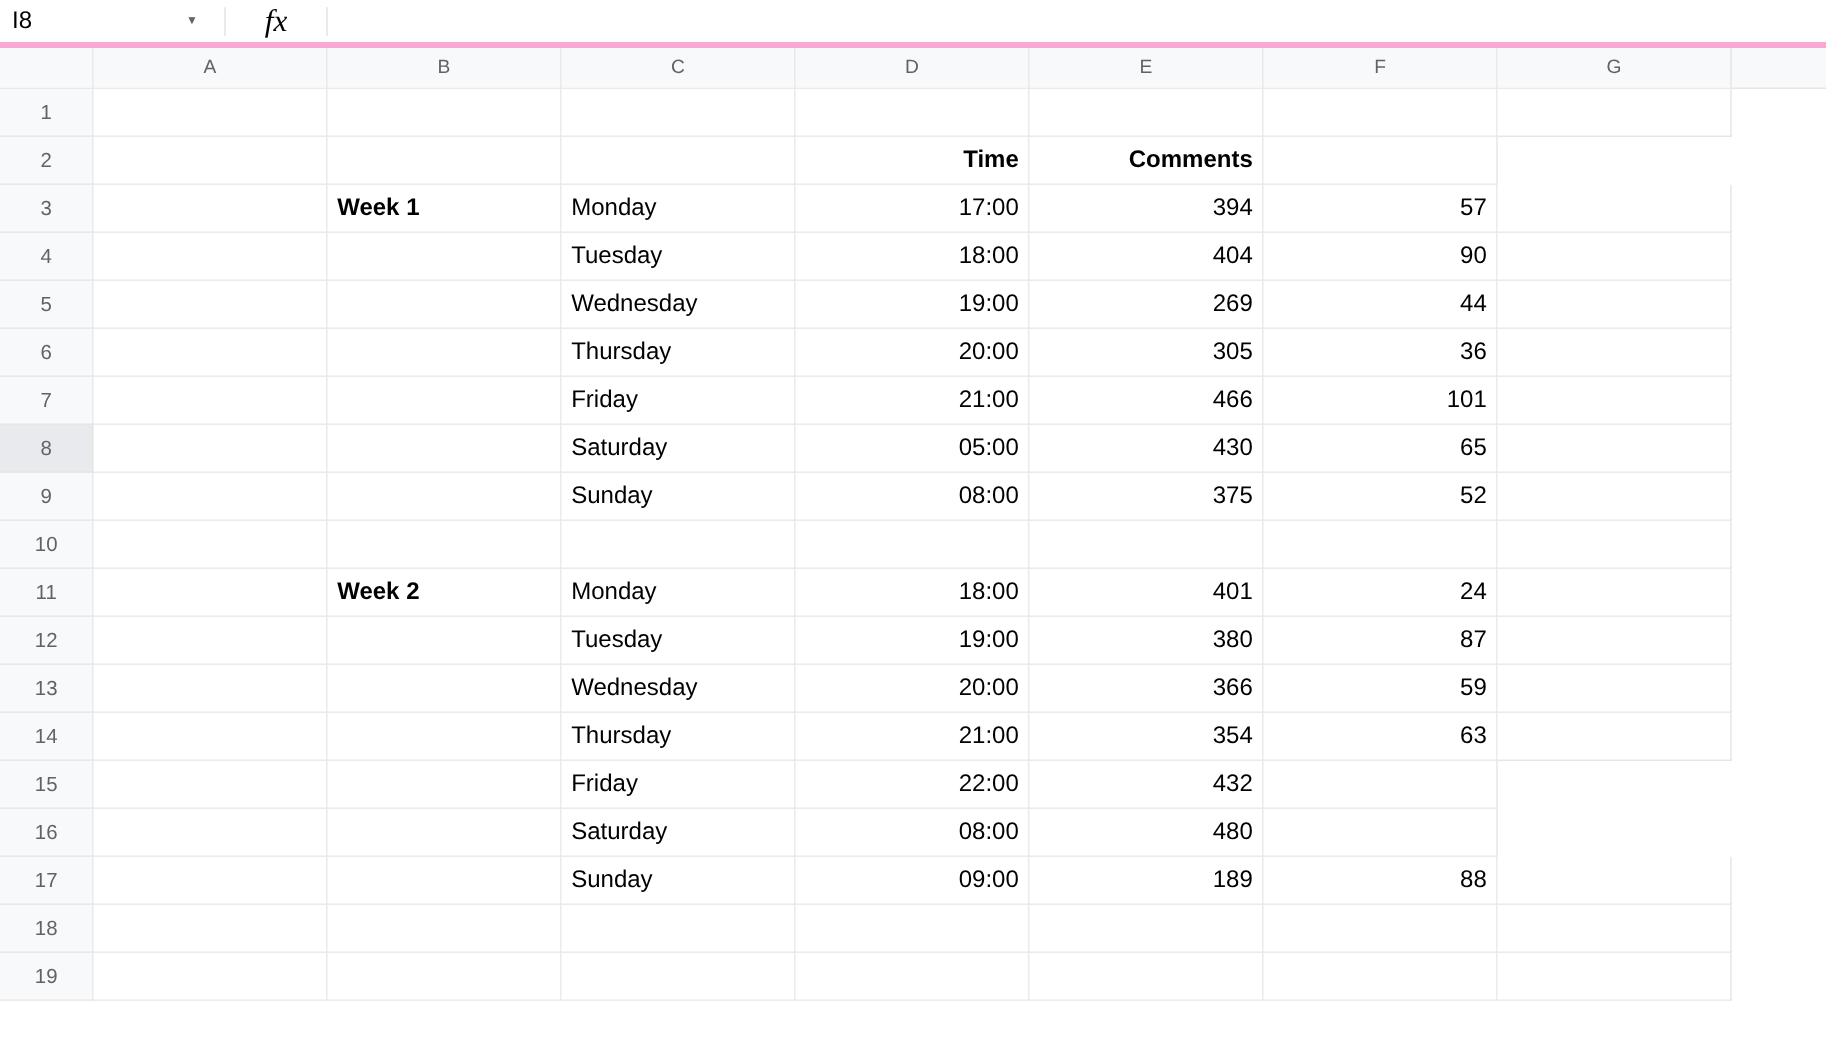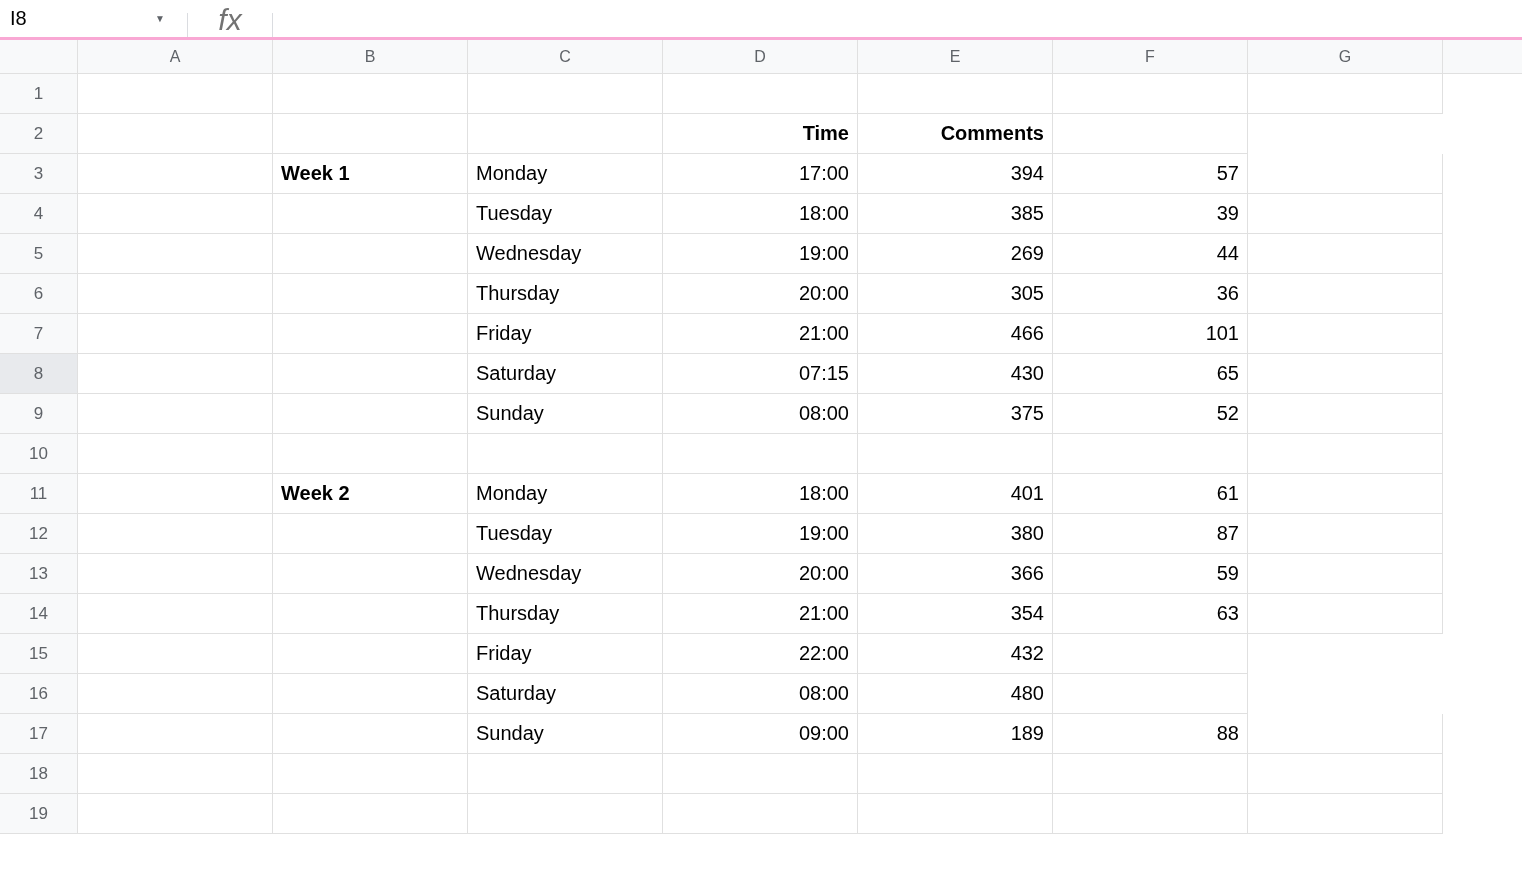--- a/index.html
+++ b/index.html
@@ -7,23 +7,23 @@
       padding: 0;
       box-sizing: border-box;
     }
     body {
       font-family: Arial, sans-serif;
       background: #fff;
       overflow: hidden;
     }
     .formula-bar {
       display: flex;
-      align-items: flex-end;
+      align-items: center;
       height: 40px;
-      border-bottom: 3px solid #f9a8d4;
+      border-bottom: 5px solid #f9a8d4;
       background: #fff;
       gap: 12px;
     }
     .name-box {
       width: 175px;
       height: 100%;
       display: flex;
       align-items: center;
       padding-left: 10px;
       font-size: 20px;
@@ -39,24 +39,24 @@
     .divider {
       width: 1px;
       height: 24px;
       background: #dadce0;
     }
     .fx-icon {
       width: 60px;
       display: flex;
       align-items: center;
       justify-content: center;
-      font-family: Liberation Sans, sans-serif;
+      font-family: Liberation Serif, serif;
       font-style: italic;
-      font-size: 30px;
-      color: #737373;
+      font-size: 26px;
+      color: #000000;
     }
     .divider2 {
       width: 1px;
       height: 24px;
       background: #dadce0;
     }
     .formula-input {
       flex: 1;
       height: 100%;
       border: none;
@@ -229,22 +229,22 @@
         <div class="cell col-e right">394</div>
         <div class="cell col-f right">57</div>
         <div class="cell col-g"></div>
       </div>
 
       <div class="row">
         <div class="cell col-a"></div>
         <div class="cell col-b"></div>
         <div class="cell col-c left">Tuesday</div>
         <div class="cell col-d right">18:00</div>
-        <div class="cell col-e right">385</div>
-        <div class="cell col-f right">39</div>
+        <div class="cell col-e right">404</div>
+        <div class="cell col-f right">90</div>
         <div class="cell col-g"></div>
       </div>
 
       <div class="row">
         <div class="cell col-a"></div>
         <div class="cell col-b"></div>
         <div class="cell col-c left">Wednesday</div>
         <div class="cell col-d right">19:00</div>
         <div class="cell col-e right">269</div>
         <div class="cell col-f right">44</div>
@@ -268,21 +268,21 @@
         <div class="cell col-d right">21:00</div>
         <div class="cell col-e right">466</div>
         <div class="cell col-f right">101</div>
         <div class="cell col-g"></div>
       </div>
 
       <div class="row">
         <div class="cell col-a"></div>
         <div class="cell col-b"></div>
         <div class="cell col-c left">Saturday</div>
-        <div class="cell col-d right">07:15</div>
+        <div class="cell col-d right">05:00</div>
         <div class="cell col-e right">430</div>
         <div class="cell col-f right">65</div>
         <div class="cell col-g"></div>
       </div>
 
       <div class="row">
         <div class="cell col-a"></div>
         <div class="cell col-b"></div>
         <div class="cell col-c left">Sunday</div>
         <div class="cell col-d right">08:00</div>
@@ -300,21 +300,21 @@
         <div class="cell col-f"></div>
         <div class="cell col-g"></div>
       </div>
 
       <div class="row">
         <div class="cell col-a"></div>
         <div class="cell col-b bold left">Week 2</div>
         <div class="cell col-c left">Monday</div>
         <div class="cell col-d right">18:00</div>
         <div class="cell col-e right">401</div>
-        <div class="cell col-f right">61</div>
+        <div class="cell col-f right">24</div>
         <div class="cell col-g"></div>
       </div>
 
       <div class="row">
         <div class="cell col-a"></div>
         <div class="cell col-b"></div>
         <div class="cell col-c left">Tuesday</div>
         <div class="cell col-d right">19:00</div>
         <div class="cell col-e right">380</div>
         <div class="cell col-f right">87</div>

